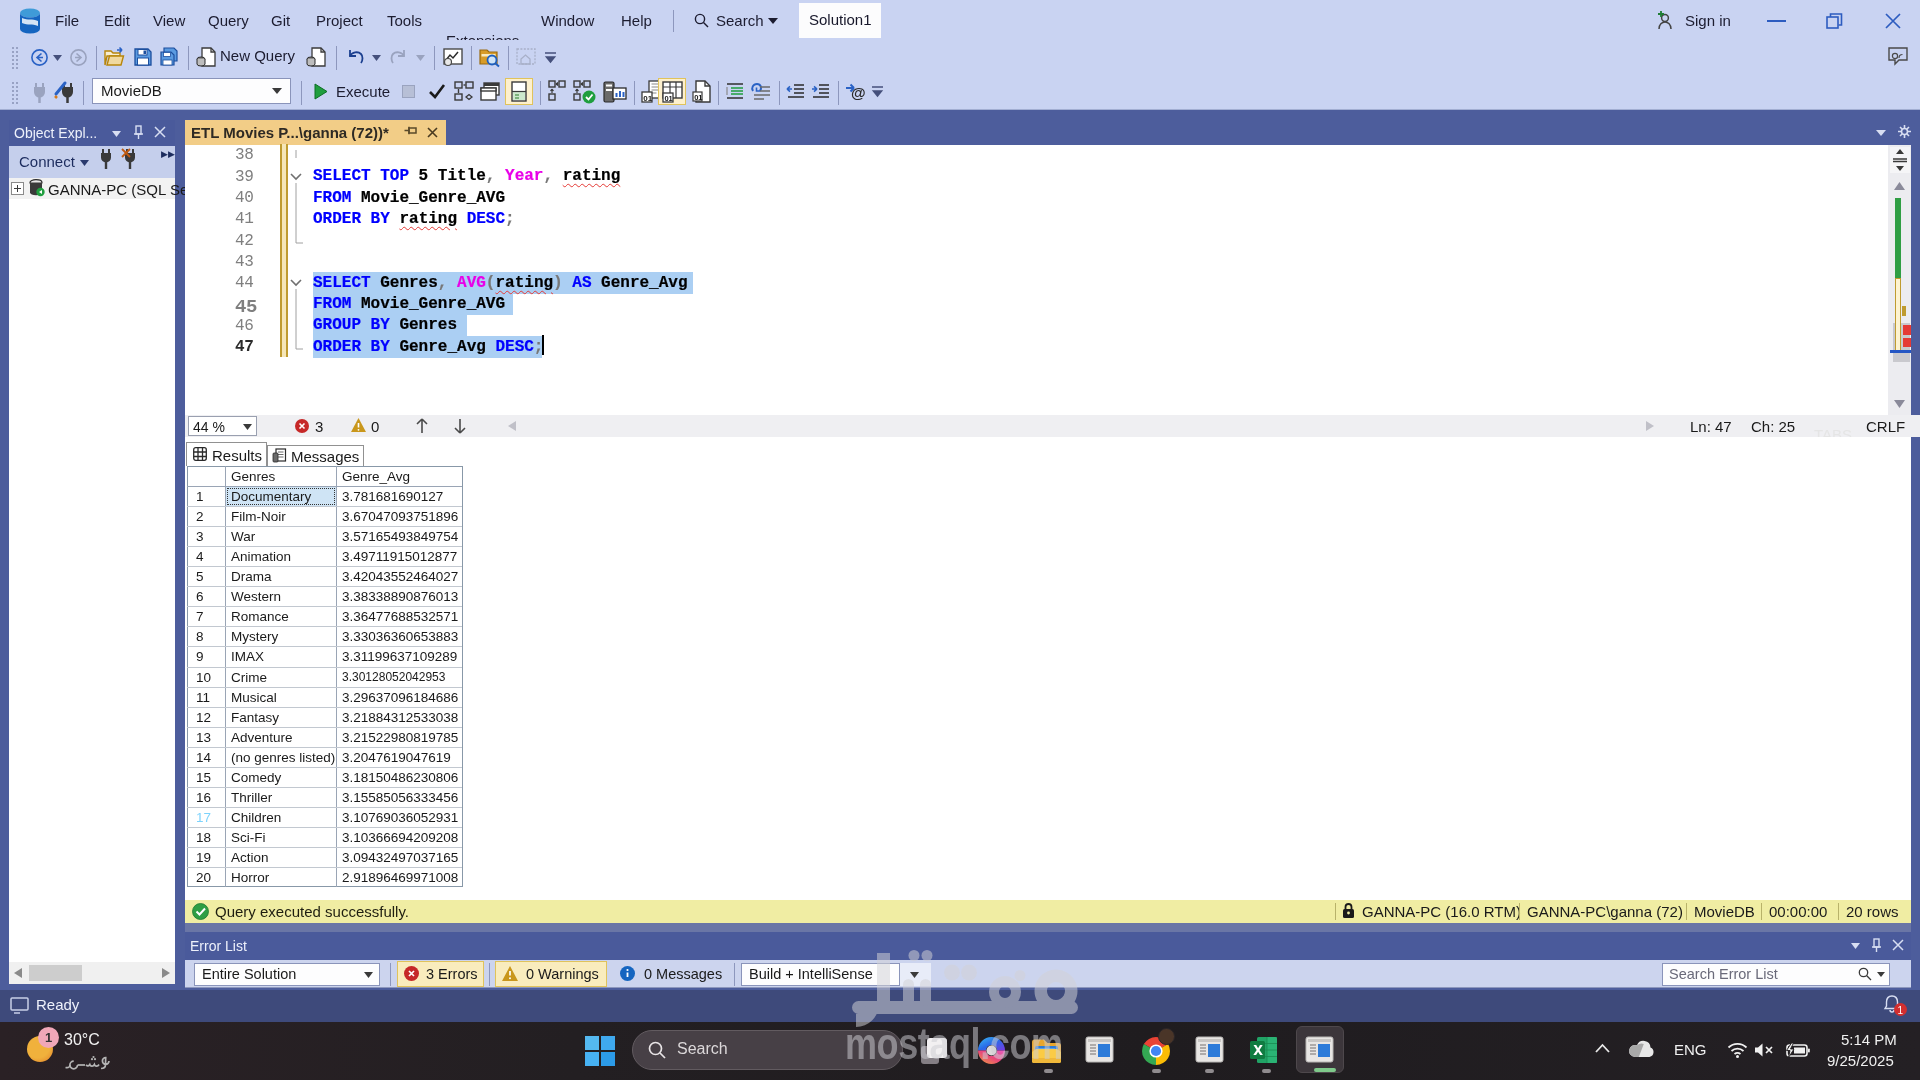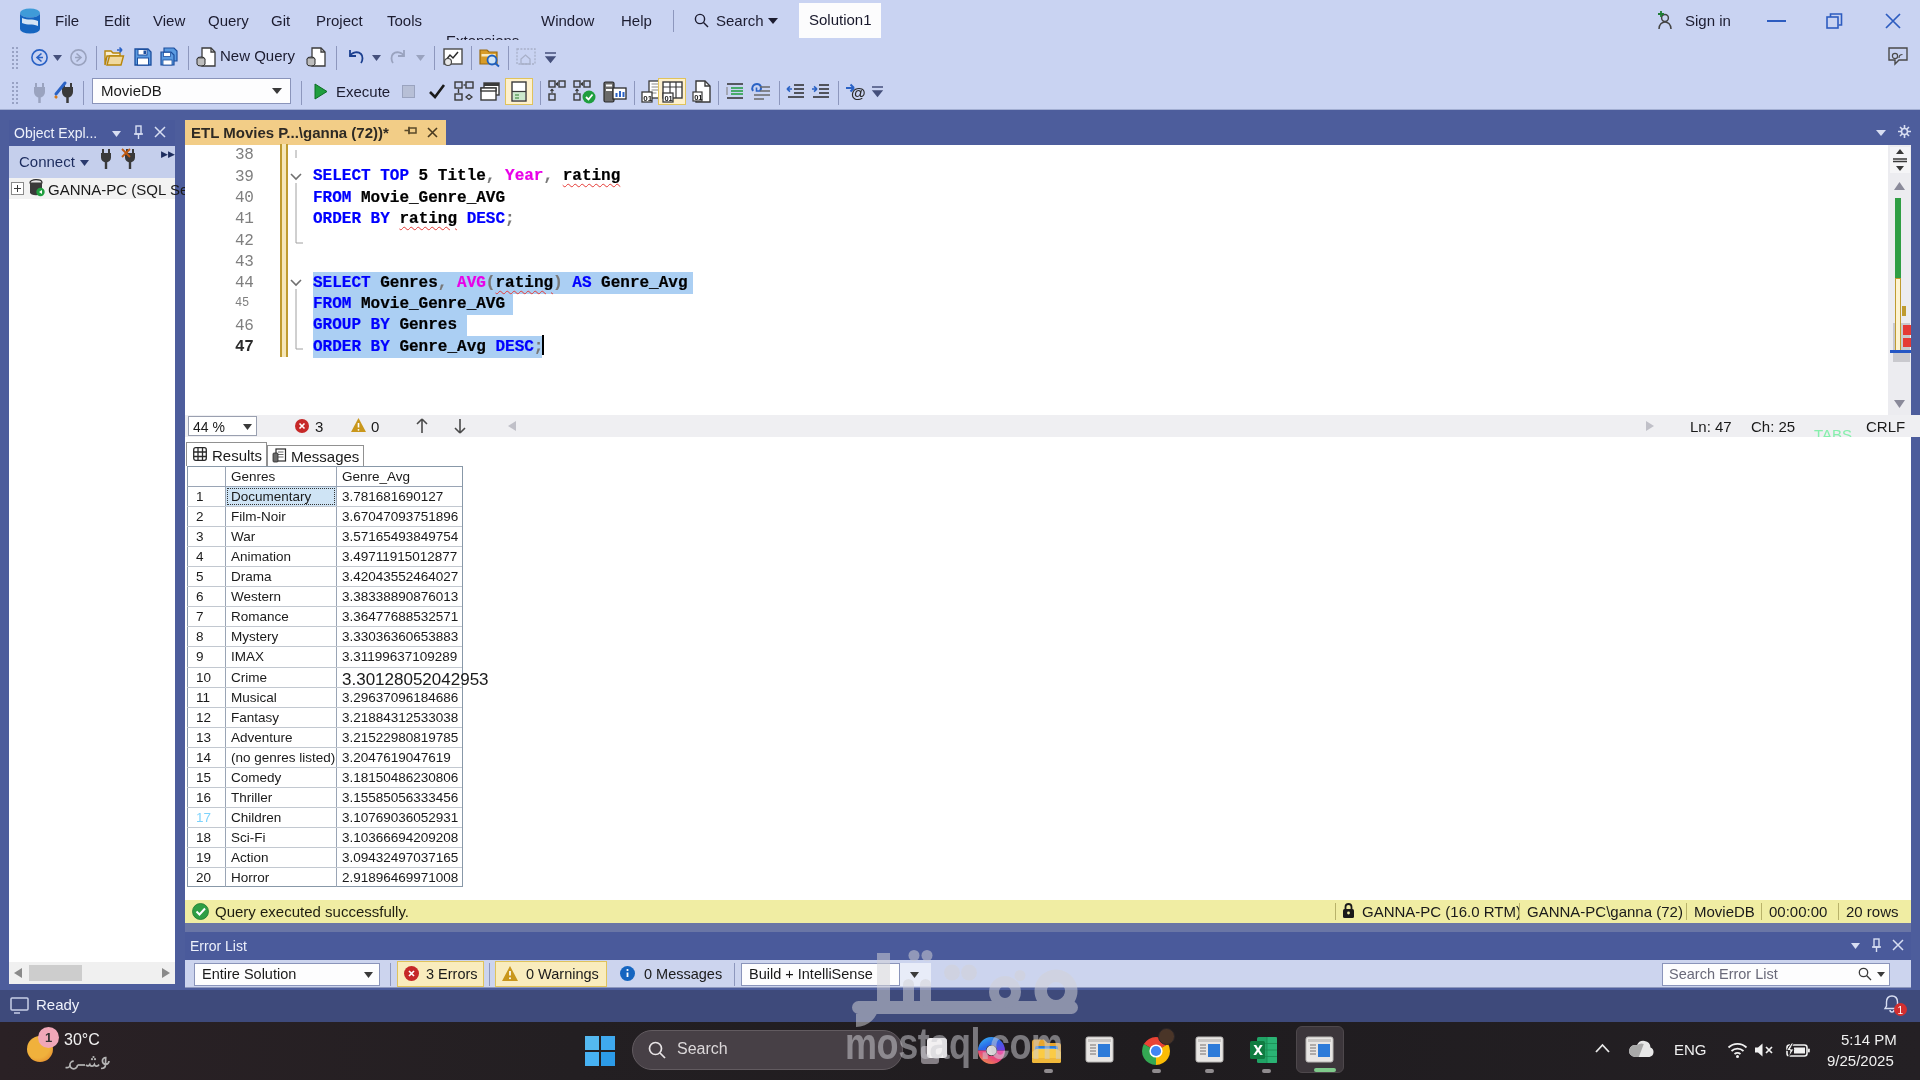--- a/index.html
+++ b/index.html
@@ -339,21 +339,21 @@
 <div class="a" style="left:313px;top:314.9px;width:154px;height:21.33px;background:#abcff3;"></div>
 <div class="a" style="left:313px;top:336.3px;width:229px;height:21.33px;background:#abcff3;"></div>
 <div class="a" style="left:280px;top:144px;width:8px;height:213px;background:#f5e6b8;border-left:2.5px solid #bf9b30;border-right:2.5px solid #bf9b30;"></div>
 <div class="txt mono" style="left:235px;top:146.3px;width:19px;font-size:16px;color:#7f7f7f;font-weight:normal;letter-spacing:-0.3px;">38</div>
 <div class="txt mono" style="left:235px;top:167.6px;width:19px;font-size:16px;color:#7f7f7f;font-weight:normal;letter-spacing:-0.3px;">39</div>
 <div class="txt mono" style="left:235px;top:189.0px;width:19px;font-size:16px;color:#7f7f7f;font-weight:normal;letter-spacing:-0.3px;">40</div>
 <div class="txt mono" style="left:235px;top:210.3px;width:19px;font-size:16px;color:#7f7f7f;font-weight:normal;letter-spacing:-0.3px;">41</div>
 <div class="txt mono" style="left:235px;top:231.6px;width:19px;font-size:16px;color:#7f7f7f;font-weight:normal;letter-spacing:-0.3px;">42</div>
 <div class="txt mono" style="left:235px;top:252.9px;width:19px;font-size:16px;color:#7f7f7f;font-weight:normal;letter-spacing:-0.3px;">43</div>
 <div class="txt mono" style="left:235px;top:274.3px;width:19px;font-size:16px;color:#7f7f7f;font-weight:normal;letter-spacing:-0.3px;">44</div>
-<div class="txt mono" style="left:235px;top:295.6px;width:19px;font-size:12px;color:#7f7f7f;font-weight:normal;letter-spacing:-0.3px;">45</div>
+<div class="txt mono" style="left:235px;top:295.6px;width:19px;font-size:19px;color:#7f7f7f;font-weight:bold;letter-spacing:-0.3px;">45</div>
 <div class="txt mono" style="left:235px;top:316.9px;width:19px;font-size:16px;color:#7f7f7f;font-weight:normal;letter-spacing:-0.3px;">46</div>
 <div class="txt mono" style="left:235px;top:338.3px;width:19px;font-size:16px;color:#2b2b2b;font-weight:bold;letter-spacing:-0.3px;">47</div>
 <svg class="a" style="left:289px;top:150px;" width="16" height="210" viewBox="0 0 16 210">
 <path d="M7 0 v8" stroke="#a0a0a0" stroke-width="1"></path>
 <path d="M2 24 l5 5 5-5" fill="none" stroke="#707070" stroke-width="1.6"></path>
 <path d="M7 33 v60 h7" fill="none" stroke="#a0a0a0" stroke-width="1"></path>
 <path d="M2 130 l5 5 5-5" fill="none" stroke="#707070" stroke-width="1.6"></path>
 <path d="M7 139 v60 h7" fill="none" stroke="#a0a0a0" stroke-width="1"></path>
 </svg>
 <div class="txt mono cb" style="left:313px;top:167.1px;font-size:16px;"><span style="color:#0000ff;">SELECT&nbsp;TOP</span><span style="color:#000000;">&nbsp;5&nbsp;Title</span><span style="color:#777777;">,</span><span style="color:#000000;">&nbsp;</span><span style="color:#e800e8;">Year</span><span style="color:#777777;">,</span><span style="color:#000000;">&nbsp;</span><span style="color:#000000;text-decoration:underline wavy #e53935 1px;text-underline-offset:3px;">rating</span></div>
@@ -407,21 +407,21 @@
       <path d="M6 1 v14 M6 15 l-5 -5 M6 15 l5 -5" stroke="#4a4a4a" stroke-width="1.6" fill="none"></path>
     </svg>
 <svg class="a" style="left:508px;top:421px;" width="8" height="10">
       <path d="M8 0 L0 5 L8 10 z" fill="#c0c0c8"></path>
     </svg>
 <svg class="a" style="left:1646px;top:421px;" width="8" height="10">
       <path d="M0 0 L8 5 L0 10 z" fill="#c0c0c8"></path>
     </svg>
 <div class="txt" style="left:1690px;top:418px;font-size:15px;color:#1a1a1a;">Ln: 47</div>
 <div class="txt" style="left:1751px;top:418px;font-size:15px;color:#1a1a1a;">Ch: 25</div>
-<div class="txt" style="left:1814px;top:418px;font-size:15px;color:#86efac;margin-top:8px;">TABS</div>
+<div class="txt" style="left:1814px;top:418px;font-size:15px;color:#e5e5e5;margin-top:8px;">TABS</div>
 <div class="txt" style="left:1866px;top:418px;font-size:15px;color:#1a1a1a;">CRLF</div>
 <div class="a" style="left:185px;top:437px;width:1726px;height:463px;background:#fff;"></div>
 <div class="a" style="left:186px;top:442px;width:81px;height:25px;background:#fff;border:1px solid #919191;border-bottom:none;"></div>
 <div class="a" style="left:267px;top:445px;width:97px;height:22px;background:#fff;border:1px solid #919191;border-bottom:1px solid #919191;"></div>
 <div class="a" style="left:186px;top:466px;width:1px;height:1px;background:#fff;"></div>
 <svg class="a" style="left:193px;top:447px;" width="14" height="14" viewBox="0 0 14 14">
 <rect x="0.7" y="0.7" width="12.6" height="12.6" rx="2" fill="none" stroke="#2a2a2a" stroke-width="1.3"></rect>
 <path d="M0.7 5 h12.6 M0.7 9.5 h12.6 M5 0.7 v12.6 M9.5 0.7 v12.6" stroke="#2a2a2a" stroke-width="1.3"></path>
 </svg>
 <div class="txt" style="left:212px;top:447px;font-size:15px;color:#1a1a1a;">Results</div>
@@ -479,21 +479,21 @@
 <div class="txt" style="left:231px;top:609.3px;font-size:13.5px;color:#1a1a1a;">Romance</div>
 <div class="txt" style="left:342px;top:609.3px;font-size:13.5px;color:#1a1a1a;">3.36477688532571</div>
 <div class="txt" style="left:196px;top:629.4px;font-size:13.5px;color:#1a1a1a;">8</div>
 <div class="txt" style="left:231px;top:629.4px;font-size:13.5px;color:#1a1a1a;">Mystery</div>
 <div class="txt" style="left:342px;top:629.4px;font-size:13.5px;color:#1a1a1a;">3.33036360653883</div>
 <div class="txt" style="left:196px;top:649.4px;font-size:13.5px;color:#1a1a1a;">9</div>
 <div class="txt" style="left:231px;top:649.4px;font-size:13.5px;color:#1a1a1a;">IMAX</div>
 <div class="txt" style="left:342px;top:649.4px;font-size:13.5px;color:#1a1a1a;">3.31199637109289</div>
 <div class="txt" style="left:196px;top:669.5px;font-size:13.5px;color:#1a1a1a;">10</div>
 <div class="txt" style="left:231px;top:669.5px;font-size:13.5px;color:#1a1a1a;">Crime</div>
-<div class="txt" style="left:342px;top:669.5px;font-size:17px;color:#1a1a1a;">3.30128052042953</div>
+<div class="txt" style="left:342px;top:669.5px;font-size:12px;color:#1a1a1a;">3.30128052042953</div>
 <div class="txt" style="left:196px;top:689.5px;font-size:13.5px;color:#1a1a1a;">11</div>
 <div class="txt" style="left:231px;top:689.5px;font-size:13.5px;color:#1a1a1a;">Musical</div>
 <div class="txt" style="left:342px;top:689.5px;font-size:13.5px;color:#1a1a1a;">3.29637096184686</div>
 <div class="txt" style="left:196px;top:709.5px;font-size:13.5px;color:#1a1a1a;">12</div>
 <div class="txt" style="left:231px;top:709.5px;font-size:13.5px;color:#1a1a1a;">Fantasy</div>
 <div class="txt" style="left:342px;top:709.5px;font-size:13.5px;color:#1a1a1a;">3.21884312533038</div>
 <div class="txt" style="left:196px;top:729.6px;font-size:13.5px;color:#1a1a1a;">13</div>
 <div class="txt" style="left:231px;top:729.6px;font-size:13.5px;color:#1a1a1a;">Adventure</div>
 <div class="txt" style="left:342px;top:729.6px;font-size:13.5px;color:#1a1a1a;">3.21522980819785</div>
 <div class="txt" style="left:196px;top:749.7px;font-size:13.5px;color:#1a1a1a;">14</div>

